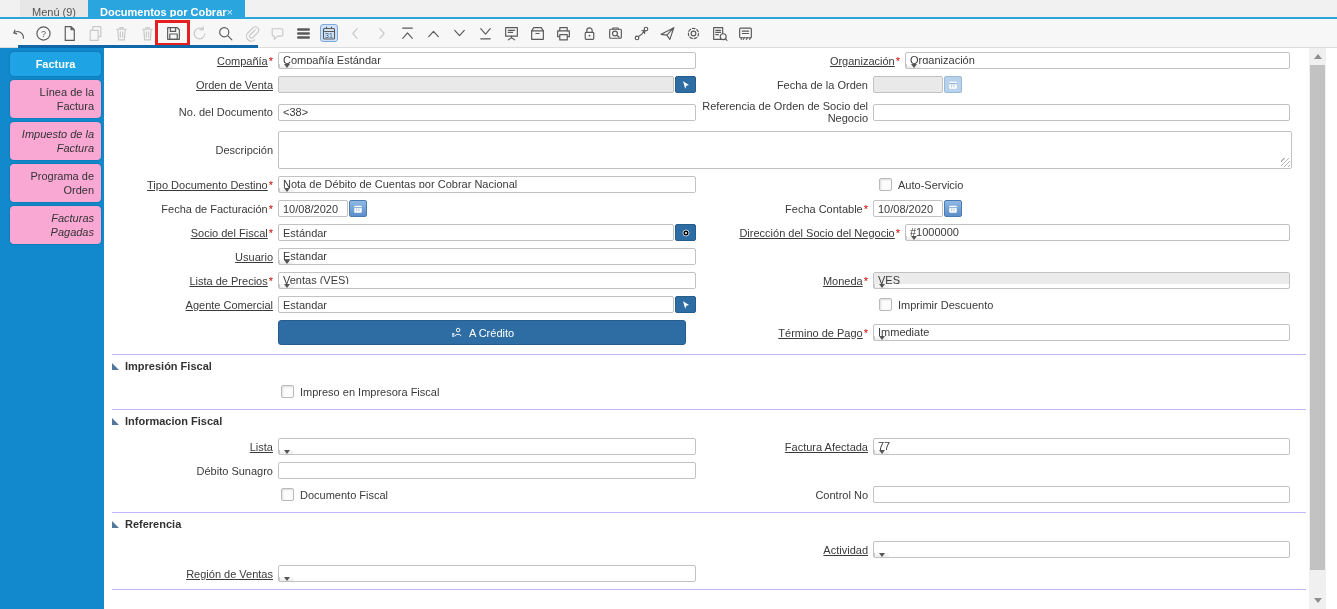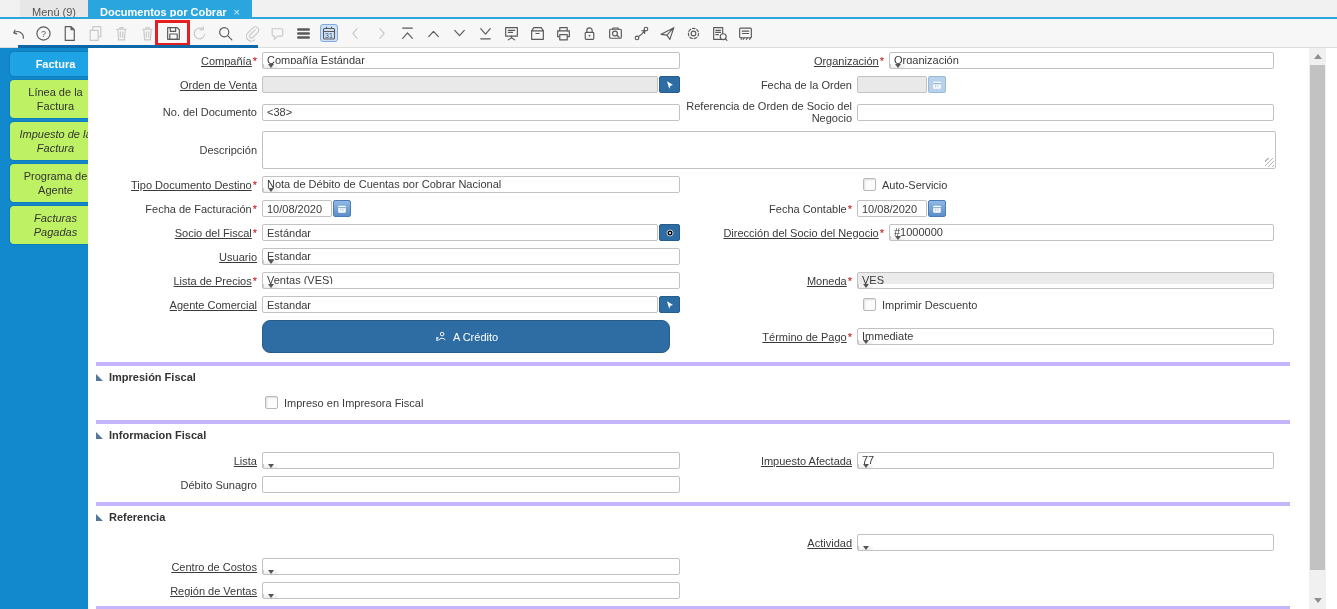--- a/index.html
+++ b/index.html
@@ -4,40 +4,40 @@
 <style>
   * { box-sizing: border-box; margin: 0; padding: 0; }
   html,body { width: 1337px; height: 609px; }
   body {
     position: relative; overflow: hidden; background: #fff;
     font-family: "Liberation Sans", sans-serif; font-size: 11px; color: #3a3a3a;
   }
   
   .tabstrip { position:absolute; top:0; left:0; width:100%; height:17px; background:#f1f1f1; display:flex; padding-left:20px; }
   .wtab { height:24px; display:flex; align-items:center; padding:0 12px; color:#555; background:#e7e7e7; }
-  .wtab.active { background:#2aa5de; color:#fff; font-weight:bold; gap:7px; }
+  .wtab.active { background:#2aa5de; color:#fff; font-weight:bold; }
   .wtab .close { color:#cfeefb; font-weight:normal; font-size:11px; line-height:1; }
   .tab-underline { position:absolute; top:17px; left:0; width:100%; height:2px; background:#2aa5de; }
   
   .toolbar { position:absolute; top:19px; left:0; width:100%; height:29px; background:#f7f7f7; border-bottom:1px solid #dcdcdc; display:flex; align-items:center; padding-left:8px; gap:8px; }
   .tbtn { width:18px; height:18px; min-width:18px; display:flex; align-items:center; justify-content:center; position:relative; }
   .tbtn svg { width:17px; height:17px; stroke:#5a5a5a; fill:none; stroke-width:1.1; stroke-linecap:round; stroke-linejoin:round; }
   .tbtn svg text { stroke:none; fill:#5a5a5a; }
   .tbtn.dis svg { stroke:#c9c9c9; }
   .tbtn.calatv { background:#cfe2f7; border:1px solid #7fa9dd; border-radius:3px; }
   .cal-day { position:absolute; left:0; right:0; top:7px; text-align:center; font-size:7px; color:#33506e; line-height:1; }
   .save-box { position:absolute; left:155px; top:1px; width:35px; height:26px; border:3px solid #e3201f; pointer-events:none; }
   .blue-bar { position:absolute; top:45px; left:18px; width:240px; height:3px; background:#0e67a6; }
   
   .sidebar { position:absolute; left:0; top:48px; width:104px; height:561px; background:#1289cc; padding-top:4px; }
-  .stab { margin:0 3px 4px 10px; border-radius:4px; padding:5px 7px; background:#bef264; color:#333; text-align:center; line-height:14px; box-shadow:0 0 2px rgba(0,0,0,.3); cursor:default; }
+  .stab { margin:0 3px 4px 10px; border-radius:4px; padding:5px 7px; background:#f9a8d4; color:#333; text-align:right; line-height:14px; box-shadow:0 0 2px rgba(0,0,0,.3); cursor:default; }
   .stab.active { background:#1ea4e4; color:#fff; text-align:center; font-weight:bold; }
   .stab.it { font-style:italic; }
   
-  .content { position:absolute; left:88px; top:48px; width:1214px; height:561px; background:#fff; padding:4px 0 0 8px; }
+  .content { position:absolute; left:104px; top:48px; width:1214px; height:561px; background:#fff; padding:4px 0 0 8px; }
   .frow { display:flex; align-items:center; margin-bottom:7px; min-height:17px; }
   .ll { width:166px; min-width:166px; text-align:right; padding-right:5px; line-height:12px; }
   .fl { width:418px; min-width:418px; display:flex; align-items:center; }
   .lr { width:177px; min-width:177px; text-align:right; padding-right:5px; line-height:12px; }
   .lr.w { width:209px; min-width:209px; }
   .fr { width:417px; min-width:417px; display:flex; align-items:center; }
   .fr.n { width:385px; min-width:385px; }
   .lab { color:#3a3a3a; }
   .lk { text-decoration:underline; }
   .req { color:#cc0000; margin-left:1px; }
@@ -49,23 +49,23 @@
   .ti { height:17px; border:1px solid #c2c2c2; border-radius:2px; padding:0 4px; font:11px "Liberation Sans",sans-serif; color:#3a3a3a; width:100%; background:#fff; }
   .ti.dis { background:#e9e9e9; }
   .ti.date { width:70px; min-width:70px; }
   .lkbtn { width:21px; height:17px; min-width:21px; margin-left:1px; background:#2e6da4; border:1px solid #275d8d; border-radius:2px; display:flex; align-items:center; justify-content:center; }
   .lkbtn svg { width:12px; height:12px; }
   .calbtn { width:18px; height:17px; min-width:18px; margin-left:1px; background:linear-gradient(#8fb8e4,#5b8fc9); border:1px solid #4a7cb4; border-radius:2px; display:flex; align-items:center; justify-content:center; }
   .calbtn.dis { background:#b9d2ec; border-color:#9ab8d9; }
   .calbtn svg { width:12px; height:12px; }
   .cb { width:13px; height:13px; min-width:13px; border:1px solid #b9b9b9; border-radius:2px; background:#fcfcfc; box-shadow:inset 1px 1px 2px rgba(0,0,0,.12); display:inline-block; }
   .chk { display:flex; align-items:center; gap:6px; }
-  .btn-blue { width:408px; height:33px; background:#2e6da4; border:1px solid #275d8d; border-radius:8px; color:#fff; display:flex; align-items:center; justify-content:center; gap:6px; font-size:11px; cursor:default; }
+  .btn-blue { width:408px; height:25px; background:#2e6da4; border:1px solid #275d8d; border-radius:3px; color:#fff; display:flex; align-items:center; justify-content:center; gap:6px; font-size:11px; cursor:default; }
   .btn-blue svg { width:13px; height:13px; }
-  .sect { border-top:4px solid #c4b5fd; margin:9px 12px 0 0; padding:5px 0 4px 0; display:flex; align-items:center; gap:6px; font-weight:bold; color:#333; }
+  .sect { border-top:1px solid #c4b5fd; margin:9px 12px 0 0; padding:5px 0 4px 0; display:flex; align-items:center; gap:6px; font-weight:bold; color:#333; }
   .sect.last { margin-top:3px; }
   .tri { width:0; height:0; border-bottom:7px solid #54789b; border-right:7px solid transparent; }
   .desc-wrap { position:relative; width:1014px; min-width:1014px; }
   textarea.desc { width:100%; height:38px; border:1px solid #c2c2c2; border-radius:2px; resize:none; font:11px "Liberation Sans",sans-serif; color:#3a3a3a; padding:2px 4px; display:block; }
   .grip { position:absolute; right:2px; bottom:2px; width:9px; height:9px; background:repeating-linear-gradient(135deg,transparent,transparent 2px,#b5b5b5 2px,#b5b5b5 3px); }
   
   .scrollbar { position:absolute; right:11px; top:48px; width:17px; height:561px; background:#f0f0f0; }
   .sb-up, .sb-down { position:absolute; left:0; width:17px; height:13px; display:flex; align-items:center; justify-content:center; }
   .sb-up { top:2px; } .sb-down { bottom:2px; }
   .sb-up i { width:0; height:0; border-left:4px solid transparent; border-right:4px solid transparent; border-bottom:5px solid #8f8f8f; }
@@ -256,21 +256,21 @@
       </svg>
     </div>
   <div class="save-box"></div>
 </div>
 <div class="blue-bar"></div>
 
 <div class="sidebar">
   <div class="stab active"><span>Factura</span></div>
   <div class="stab"><span>Línea de la Factura</span></div>
   <div class="stab it"><span>Impuesto de la Factura</span></div>
-  <div class="stab"><span>Programa de Agente</span></div>
+  <div class="stab"><span>Programa de Orden</span></div>
   <div class="stab it"><span>Facturas Pagadas</span></div>
 </div>
 
 <div class="content">
 
   <div class="frow">
     <div class="ll"><span class="lab lk">Compañía</span><span class="req">*</span></div>
     <div class="fl">
         <div class="dd">
           <span class="txt">Compañía Estándar</span>
@@ -493,33 +493,46 @@
   <div class="frow" style="margin-top:7px">
     <div class="ll"><span class="lab lk">Lista</span></div>
     <div class="fl">
         <div class="dd">
           <span class="txt"></span>
           <span class="arr">
             <i></i>
           </span>
         </div>
       </div>
-    <div class="lr"><span class="lab lk">Impuesto Afectada</span></div>
+    <div class="lr"><span class="lab lk">Factura Afectada</span></div>
     <div class="fr">
         <div class="dd">
           <span class="txt">77</span>
           <span class="arr">
             <i></i>
           </span>
         </div>
       </div>
   </div>
   <div class="frow">
     <div class="ll"><span class="lab">Débito Sunagro</span></div>
     <div class="fl">
+        <input class="ti" value="" style="">
+      </div>
+  </div>
+  <div class="frow">
+    <div class="ll"></div>
+    <div class="fl">
+        <span class="chk" style="margin-left:3px">
+          <span class="cb"></span>
+          <span class="lab">Documento Fiscal</span>
+        </span>
+      </div>
+    <div class="lr"><span class="lab">Control No</span></div>
+    <div class="fr">
         <input class="ti" value="" style="">
       </div>
   </div>
 
   <div class="sect">
     <span class="tri"></span>
     <span>Referencia</span>
   </div>
   <div class="frow" style="margin-top:7px">
     <div class="ll"></div>
@@ -528,31 +541,20 @@
     <div class="fr">
         <div class="dd">
           <span class="txt"></span>
           <span class="arr">
             <i></i>
           </span>
         </div>
       </div>
   </div>
   <div class="frow">
-    <div class="ll"><span class="lab lk">Centro de Costos</span></div>
-    <div class="fl">
-        <div class="dd">
-          <span class="txt"></span>
-          <span class="arr">
-            <i></i>
-          </span>
-        </div>
-      </div>
-  </div>
-  <div class="frow">
     <div class="ll"><span class="lab lk">Región de Ventas</span></div>
     <div class="fl">
         <div class="dd">
           <span class="txt"></span>
           <span class="arr">
             <i></i>
           </span>
         </div>
       </div>
   </div>

